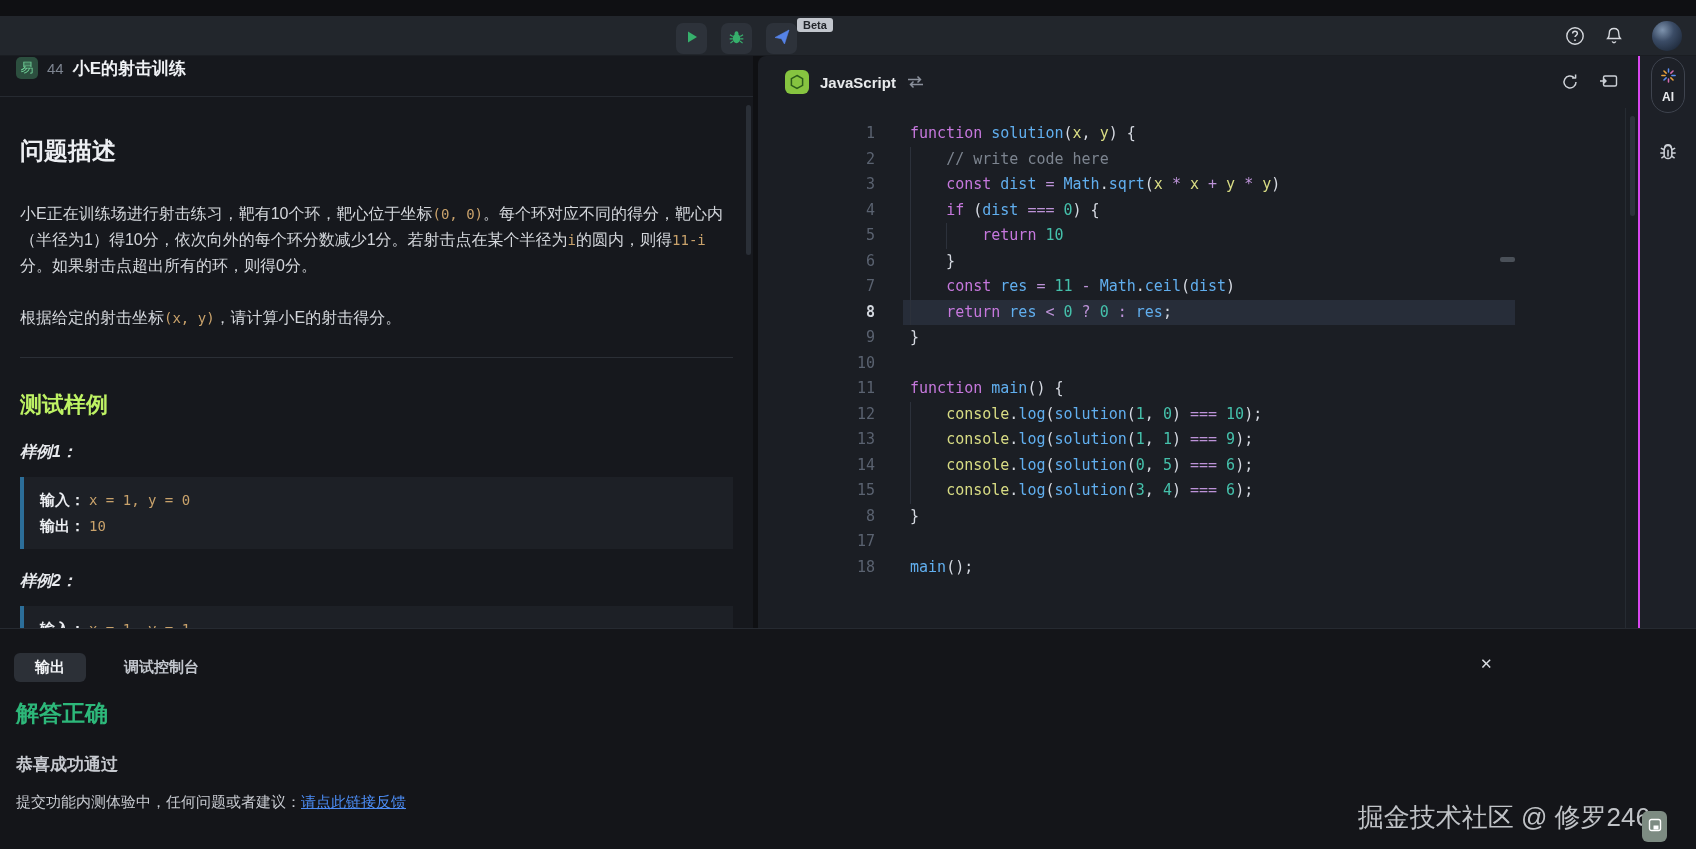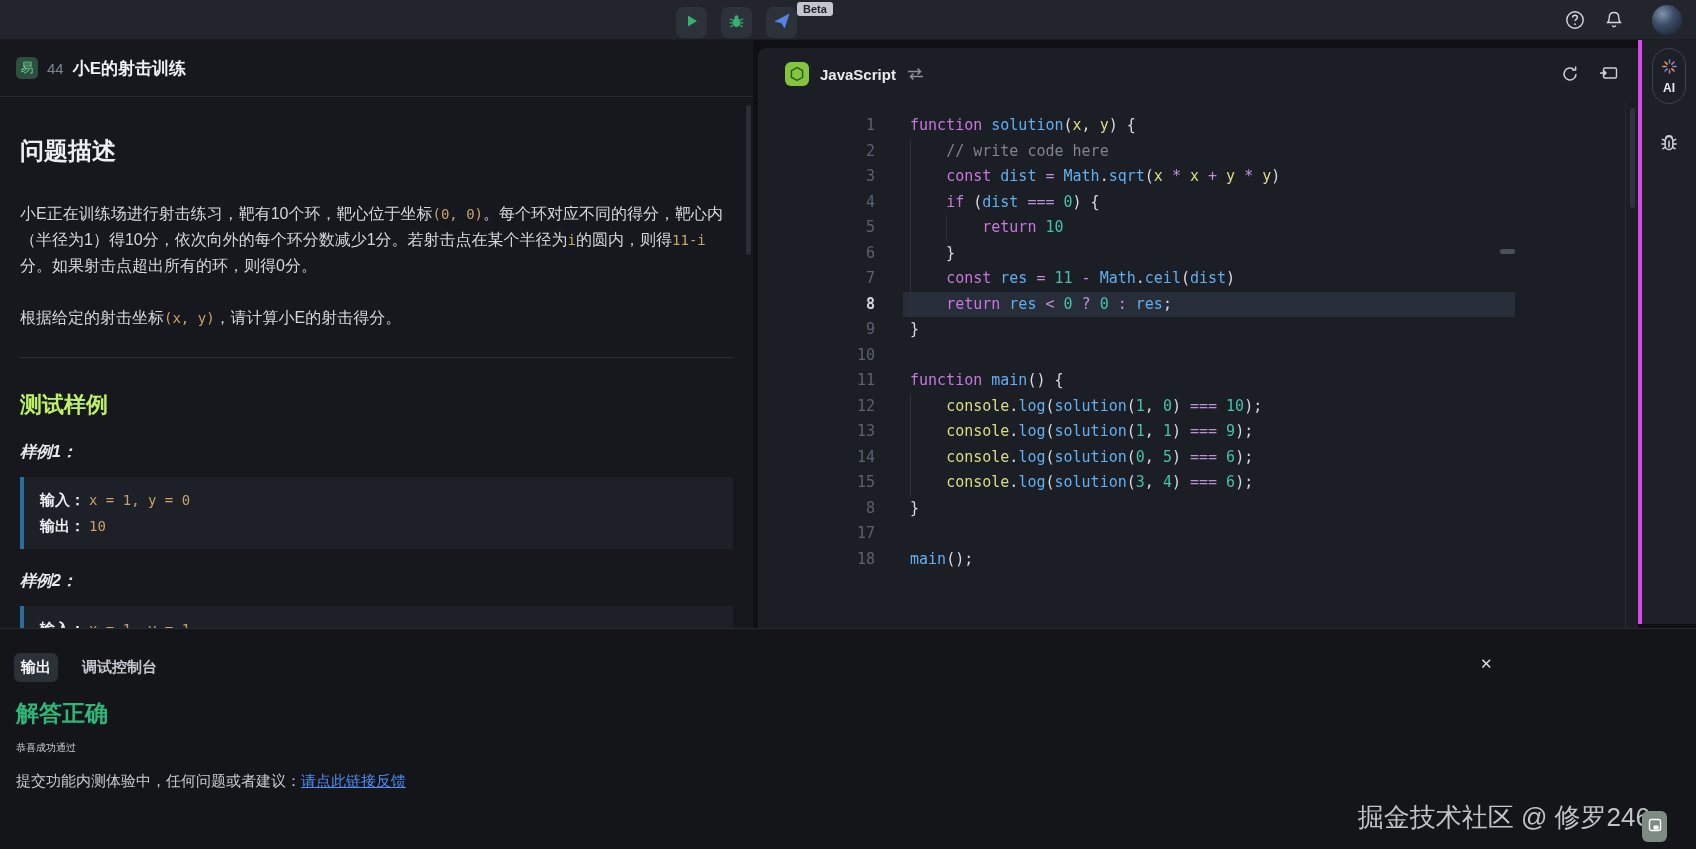--- a/index.html
+++ b/index.html
@@ -5,21 +5,21 @@
   * { box-sizing: border-box; margin: 0; padding: 0; }
   html,body { width:1696px; height:849px; overflow:hidden; }
   body {
     position:relative;
     background:#0f1013;
     font-family:"Liberation Sans","DejaVu Sans",sans-serif;
     color:#d6d9de;
     -webkit-font-smoothing:antialiased;
   }
   
-  .topbar { position:absolute; left:0; top:0; width:1696px; height:40px; background:#22262c; border-bottom:1px solid #1a1d22; z-index:5; }
+  .topbar { position:absolute; left:0; top:16px; width:1696px; height:40px; background:#22262c; border-bottom:1px solid #1a1d22; z-index:5; }
   .tb-btn { position:absolute; top:7px; width:31px; height:31px; border-radius:7px; background:#2d323a; border:none; display:flex; align-items:center; justify-content:center; cursor:pointer; }
   .beta-badge { position:absolute; left:797px; top:2px; background:#c2c6cd; color:#23262b; font-size:11px; font-weight:bold; line-height:14px; padding:0 6px; border-radius:3px; z-index:6; }
   .tb-right { position:absolute; right:0; top:0; height:40px; display:flex; align-items:center; }
   .round-icon { width:22px; height:22px; display:flex; align-items:center; justify-content:center; cursor:pointer; }
   .avatar { width:30px; height:30px; border-radius:50%; background:radial-gradient(circle at 35% 30%, #7e93ad 0%, #3b4c66 40%, #141d2b 100%); cursor:pointer; }
   
   .left-panel { position:absolute; left:0; top:40px; width:753px; height:588px; background:#16181d; overflow:hidden; }
   .lp-header { height:57px; border-bottom:1px solid #262a31; display:flex; align-items:center; padding:0 16px; gap:9px; }
   .diff-badge { width:22px; height:22px; border-radius:5px; background:#2c4f3f; color:#6fcf97; font-size:13px; display:flex; align-items:center; justify-content:center; }
   .prob-id { color:#7d8490; font-size:15px; }
@@ -30,53 +30,53 @@
   .inline-code { font-family:"DejaVu Sans Mono",monospace; font-size:14px; color:#c9a26b; }
   .divider { height:1px; background:#2b2f36; margin:16px 0 0; }
   .samples-heading { margin:32px 0 0; font-size:22px; font-weight:bold; color:#bef264; }
   .sample-label { margin:22px 0 0; font-size:16px; font-weight:bold; font-style:italic; color:#e8eaee; }
   .sample-block { margin:14px 0 0; background:#1d2026; border-left:4px solid #2c6e99; padding:10px 16px; }
   .sample-row { font-size:15px; line-height:26px; color:#eceef2; }
   .sample-key { font-weight:bold; }
   .sample-val { font-family:"DejaVu Sans Mono",monospace; font-size:14px; color:#c9a26b; margin-left:4px; }
   .lp-scroll-thumb { position:absolute; right:2px; top:65px; width:5px; height:150px; border-radius:3px; background:#2a2f37; }
   
-  .editor-panel { position:absolute; left:758px; top:48px; width:880px; height:580px; background:#1b1e24; border-radius:8px 0 0 0; overflow:hidden; }
+  .editor-panel { position:absolute; left:758px; top:56px; width:880px; height:580px; background:#1b1e24; border-radius:8px 0 0 0; overflow:hidden; }
   .ed-header { height:52px; display:flex; align-items:center; padding:0 20px 0 27px; gap:11px; }
   .lang-icon { width:24px; height:24px; border-radius:6px; background:#86c440; display:flex; align-items:center; justify-content:center; }
   .lang-label { color:#e8eaec; font-size:15px; font-weight:bold; }
   .ed-actions { margin-left:auto; display:flex; align-items:center; gap:20px; }
   .icon-btn { background:none; border:none; cursor:pointer; display:flex; align-items:center; justify-content:center; padding:0; }
   .code-area { position:relative; padding-top:13px; font-family:"DejaVu Sans Mono",monospace; font-size:15px; line-height:25.5px; }
   .cl { display:flex; height:25.5px; position:relative; }
   .cl.active::before { content:""; position:absolute; left:145px; width:612px; top:0; bottom:0; background:#272d39; }
   .ln { position:relative; z-index:1; flex:0 0 117px; text-align:right; color:#5a6270; user-select:none; }
   .cl.active .ln { color:#d3d7de; font-weight:bold; }
   .cc { position:relative; z-index:1; margin-left:35px; white-space:pre; }
   .guide { position:absolute; top:0; bottom:0; width:1px; background:#2c313b; }
   .tk-k { color:#c678dd;text-align:right; } .tk-f { color:#61afef; } .tk-v { color:#61afef; }
   .tk-p { color:#d8dc84; } .tk-n { color:#45c0ab; } .tk-o { color:#bd93d8; }
   .tk-w { color:#d6dae2; } .tk-c { color:#7d8590; }
   .ruler-dash { position:absolute; left:742px; top:149px; width:15px; height:5px; background:#4a5058; border-radius:2px; }
   .edge-track { position:absolute; right:0; top:52px; bottom:0; width:13px; border-left:1px solid #262b32; }
   .edge-thumb { margin:8px auto 0; width:5px; height:100px; background:#2e333c; border-radius:3px; }
   
-  .rail { position:absolute; left:1638px; top:36px; width:58px; height:588px; background:#1d2027; border-left:4px solid #d946ef; }
+  .rail { position:absolute; left:1638px; top:45px; width:58px; height:588px; background:#1d2027; border-left:2px solid #d946ef; }
   .ai-pill { margin:12px auto 0; width:34px; height:56px; border:1px solid #3e434e; border-radius:17px; display:flex; flex-direction:column; align-items:center; justify-content:center; gap:3px; cursor:pointer; background:transparent; }
   .ai-label { color:#e9ebee; font-size:12px; font-weight:bold; }
   .rail-bug { margin:28px auto 0; width:24px; display:flex; justify-content:center; cursor:pointer; background:none; border:none; }
   
   .bottom-panel { position:absolute; left:0; top:628px; width:1696px; height:221px; background:#141519; border-top:1px solid #262a31; }
   .tabs-row { position:relative; padding:24px 16px 0 14px; display:flex; align-items:center; }
-  .tab { font-size:15px; font-weight:bold; padding:5px 7px; border-radius:6px; cursor:pointer; }
+  .tab { font-size:15px; font-weight:bold; padding:5px 21px; border-radius:6px; cursor:pointer; }
   .tab.active { background:#2c3037; color:#f2f4f7; }
   .tab.inactive { color:#c2c6cd; margin-left:17px; background:none; }
   .panel-close { position:absolute; left:1480px; top:26px; color:#d8dbe0; font-size:15px; background:none; border:none; cursor:pointer; }
   .result-title { margin:16px 0 0 16px; font-size:23px; font-weight:bold; color:#2db87a; }
-  .result-msg { margin:12px 0 0 16px; font-size:10px; color:#c7cad0; }
+  .result-msg { margin:24px 0 0 16px; font-size:17px; color:#c7cad0;font-weight:bold; }
   .feedback { margin:17px 8px 0 16px; font-size:15px; color:#c7cad0; }
   .feedback a { color:#4c8df6; text-decoration:underline; cursor:pointer; }
   .watermark { position:absolute; right:46px; bottom:14px; font-size:26px; color:#cfd2d6; opacity:.92; }
   .corner-widget { position:absolute; right:29px; bottom:7px; width:25px; height:31px; border-radius:6px; background:#7d8b82; display:flex; align-items:center; justify-content:center; cursor:pointer; border:none; }
 </style>
 </head>
 <body>
 
 <header class="topbar">
   <button class="tb-btn" style="left:676px">

